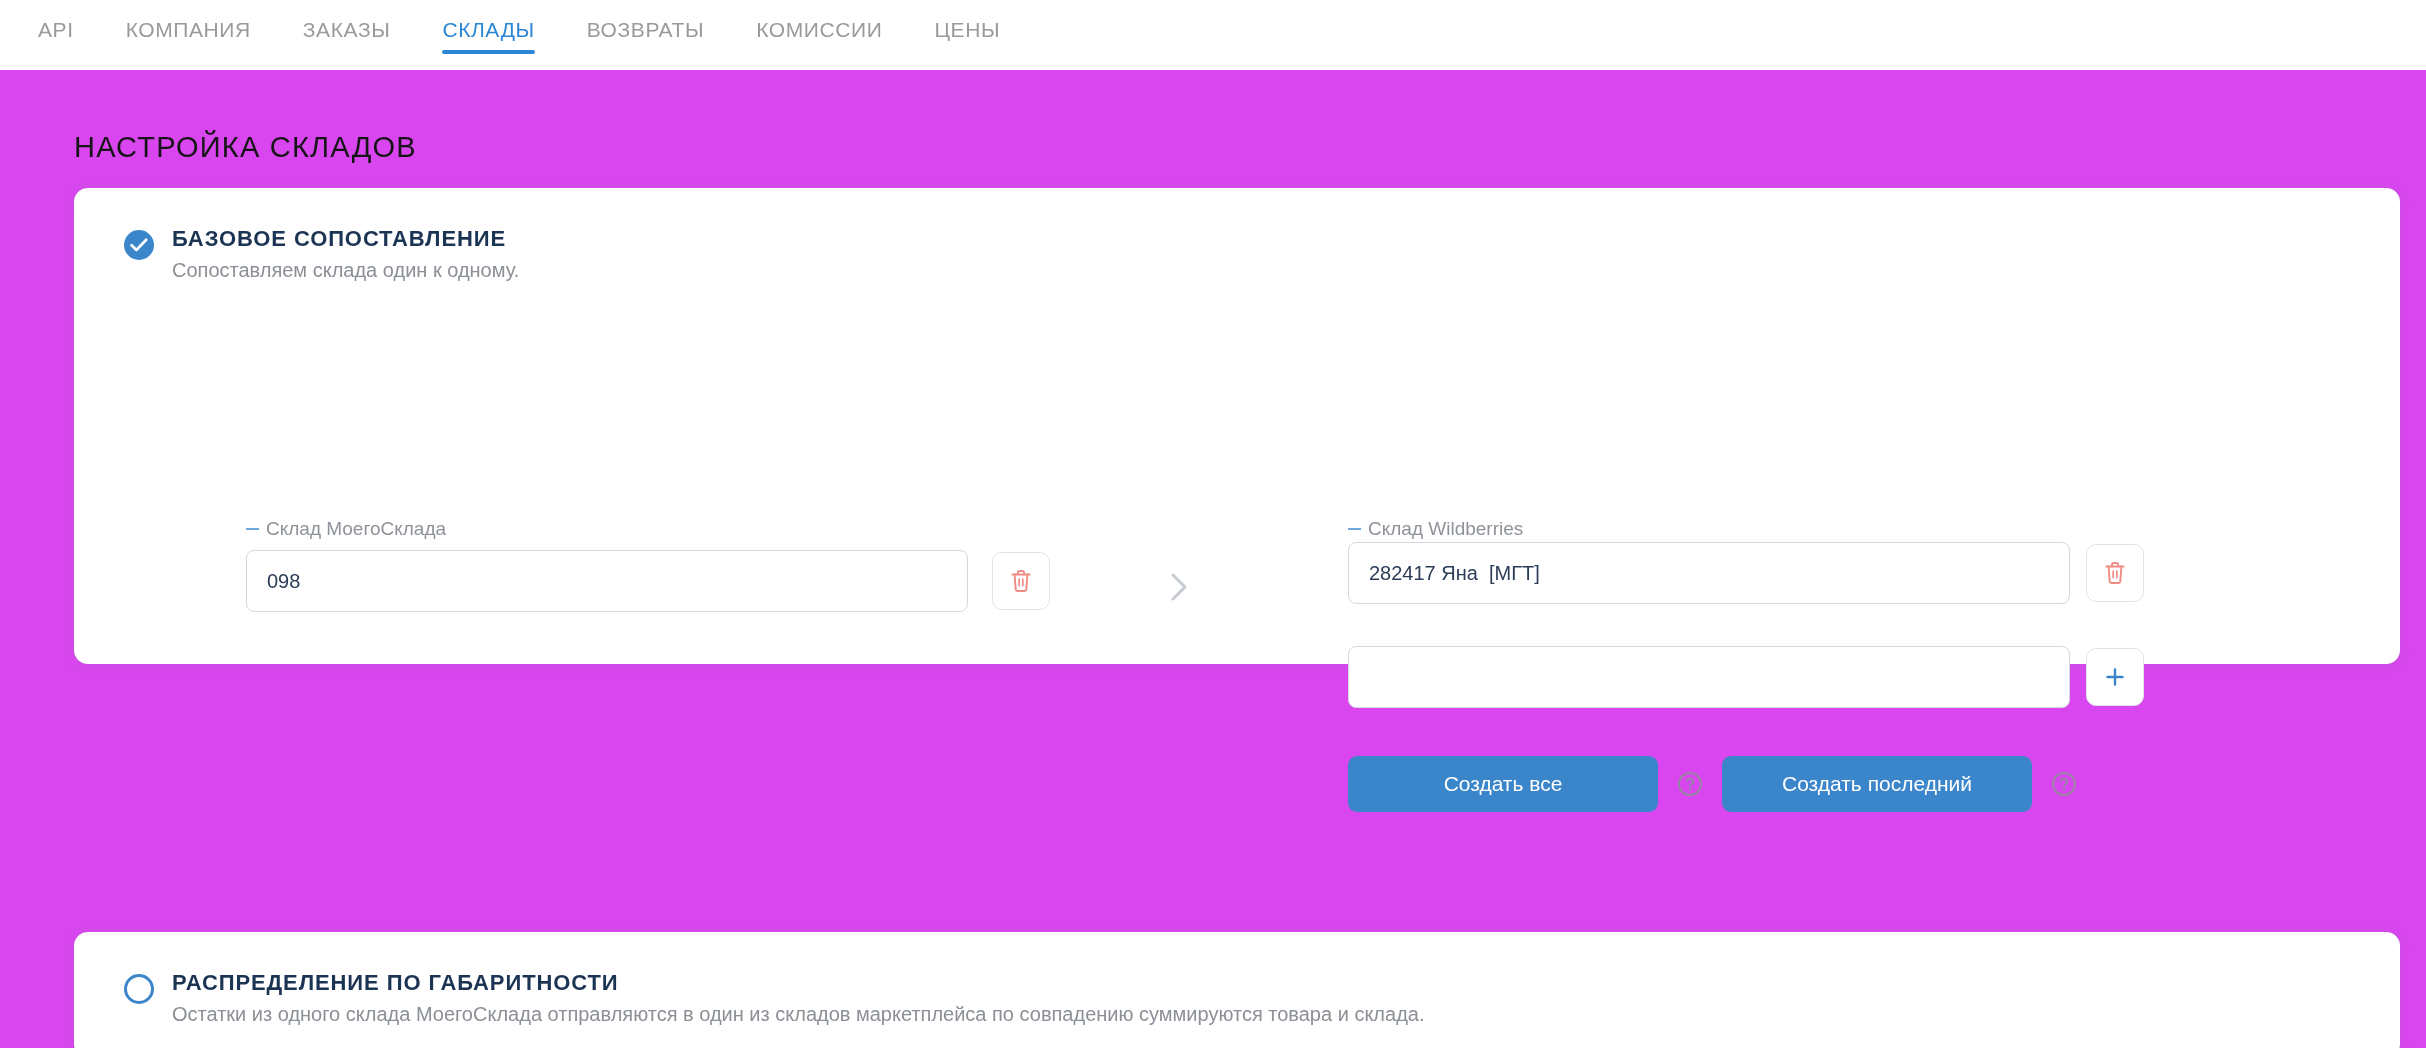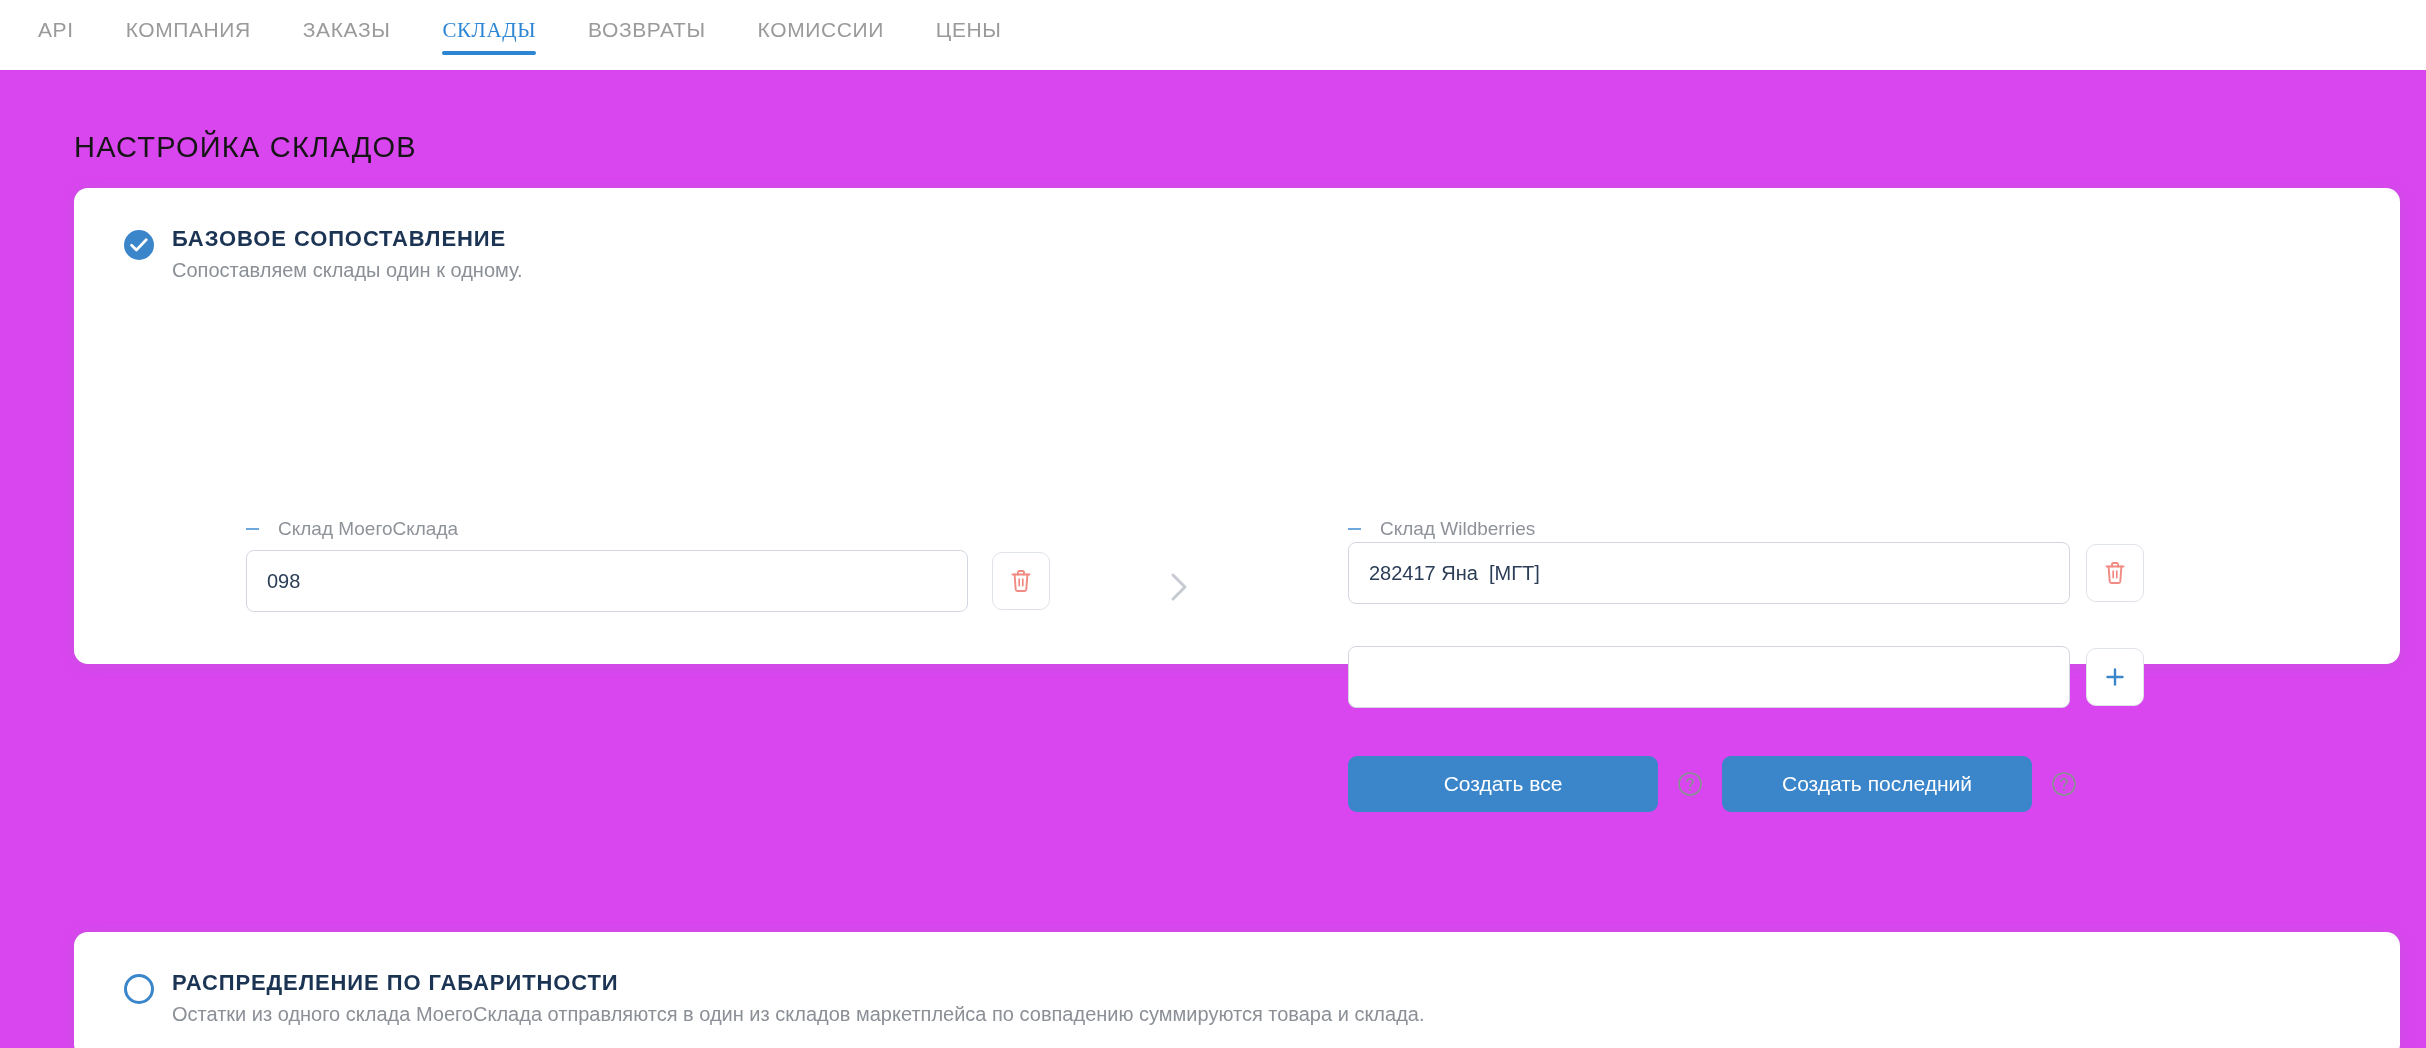--- a/index.html
+++ b/index.html
@@ -39,21 +39,21 @@
     position: relative;
     font-size: 21px;
     letter-spacing: 0.6px;
     color: #9a9a9a;
     padding: 0 26px 12px 26px;
     cursor: pointer;
     white-space: nowrap;
     text-transform: uppercase;
     font-weight: 400;
   }
-  .nav-tab.active { color: #2d86d4; font-family: Liberation Serif, serif; }
+  .nav-tab.active { color: #2d86d4; }
   .nav-tab.active::after {
     content: "";
     position: absolute;
     left: 26px; right: 26px;
     bottom: 0;
     height: 4px;
     background: #2d86d4;
     border-radius: 2px;
   }
 
@@ -134,21 +134,21 @@
   .col-right { position: absolute; left: 1274px; top: 330px; }
 
   .field-label {
     position: absolute;
     top: 0;
     left: 0;
     font-size: 19px;
     color: #8e9299;
     display: flex;
     align-items: center;
-    gap: 19px;
+    gap: 7px;
     white-space: nowrap;
   }
   .label-dash {
     display: inline-block;
     width: 13px;
     height: 2px;
     background: #6ea8dd;
   }
 
   .row {
@@ -255,21 +255,21 @@
 
   <section class="card" id="card-base">
 
     <div class="opt-head">
       <span class="radio checked">
         <svg width="18" height="14" viewBox="0 0 18 14" fill="none" aria-hidden="true">
           <path d="M1.6 7.2 L6.4 12 L16.2 1.8" stroke="#ffffff" stroke-width="2.7" stroke-linecap="round" stroke-linejoin="round"></path>
         </svg>
       </span>
       <span class="opt-title">БАЗОВОЕ СОПОСТАВЛЕНИЕ</span>
-      <span class="opt-sub">Сопоставляем склады один к одному.</span>
+      <span class="opt-sub">Сопоставляем склада один к одному.</span>
     </div>
 
     <div class="col-left">
       <div class="field-label">
         <span class="label-dash"></span>
         <span>Склад МоегоСклада</span>
       </div>
 
       <div class="row" id="row-ms">
         <input class="text-input" type="text" value="098" style="">

